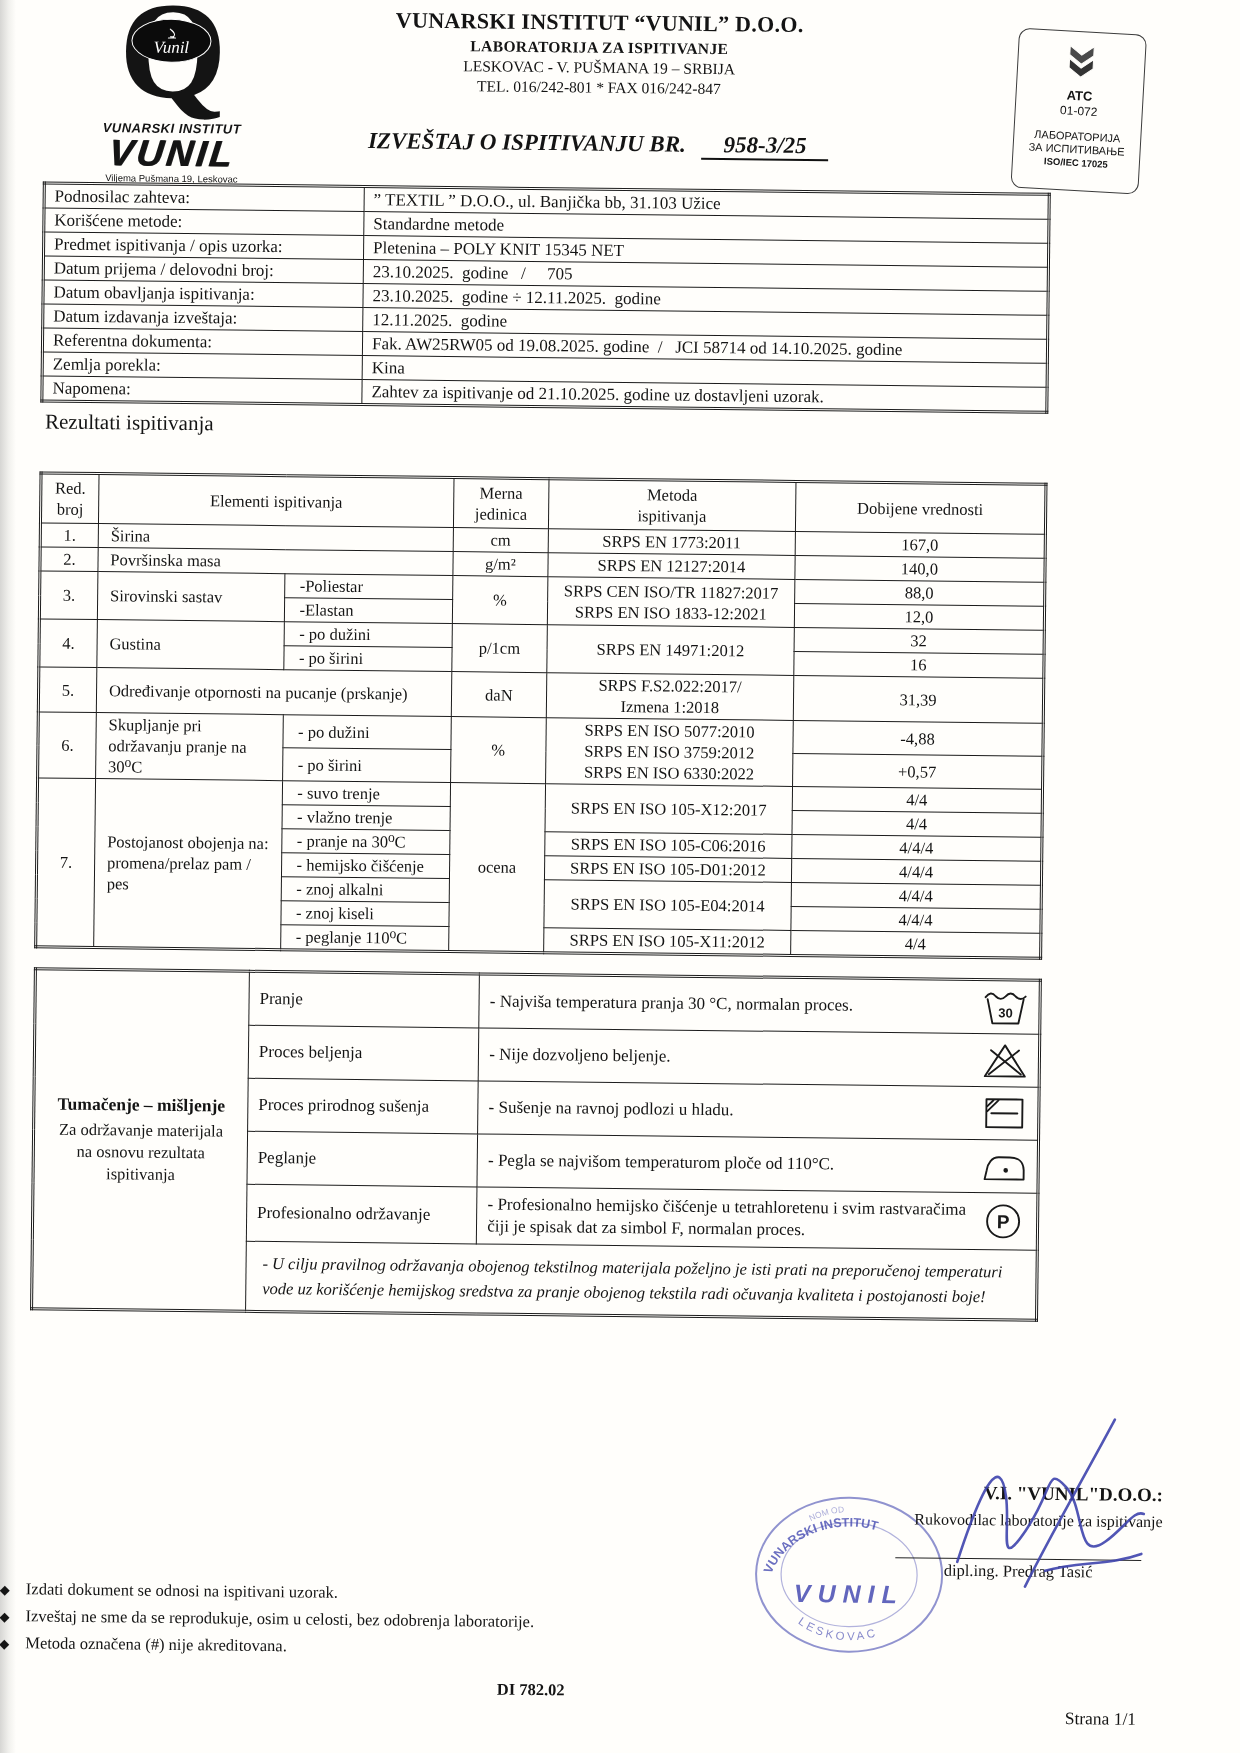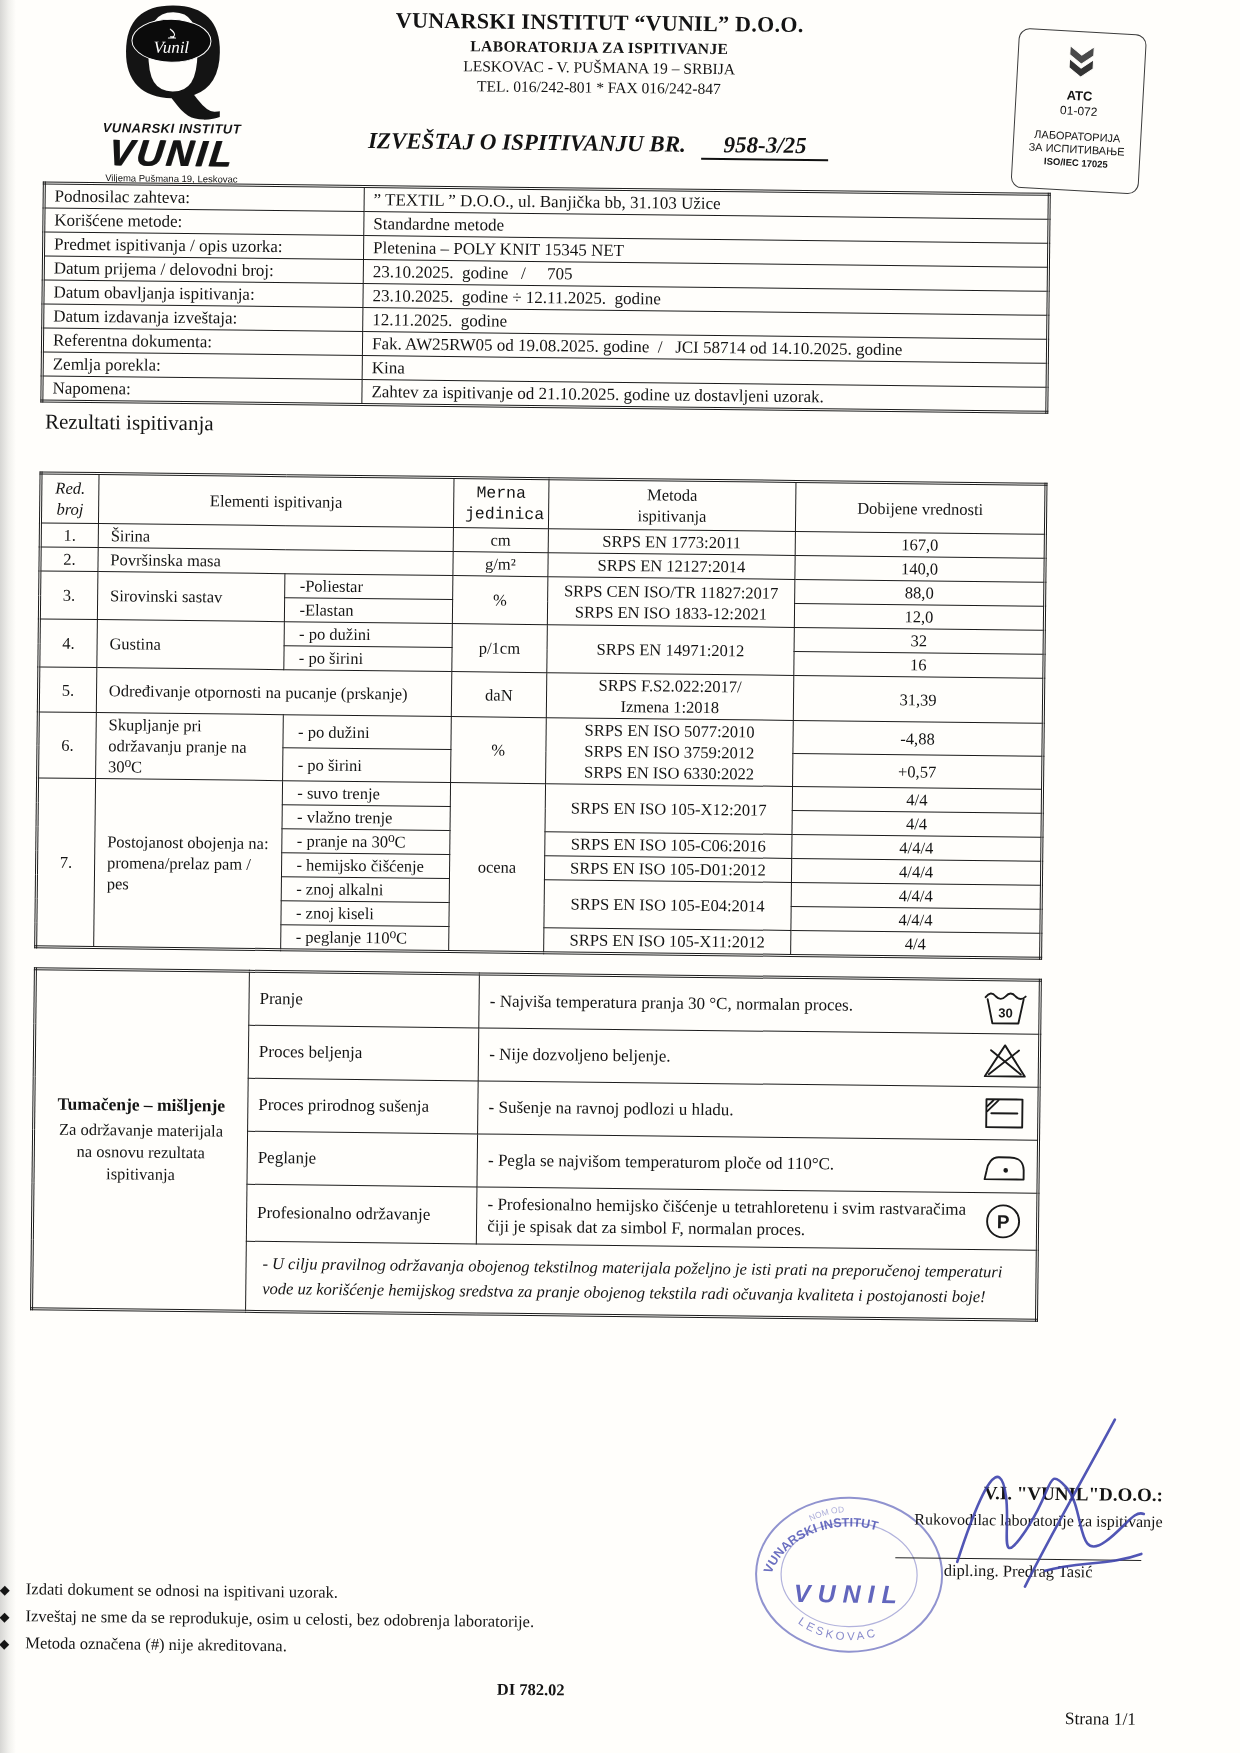--- a/index.html
+++ b/index.html
@@ -53,22 +53,22 @@
   .info-table td.lab{width:300px;}
 
   .section-title{position:absolute;left:40px;top:416px;font-size:21px;}
 
   .results{position:absolute;left:35px;top:478px;width:1008px;border:3px double #1c1c1c;font-size:16.5px;}
   .results td{border:1.3px solid #1c1c1c;padding:1px 5px;line-height:21px;}
   .results .c{text-align:center;}
   .results .el{padding-left:12px;}
   .results .sub{padding-left:14px;}
   .results .rhead td{text-align:center;padding:3px 2px;}
-  .w50{display:inline-block;max-width:44px;font-style:italic;}
-  .w70{display:inline-block;max-width:72px;font-family:Liberation Mono, monospace;}
+  .w50{display:inline-block;max-width:44px;}
+  .w70{display:inline-block;max-width:72px;}
   .w110{display:inline-block;max-width:112px;}
   .mline{display:block;text-align:center;}
 
   .care{position:absolute;left:35px;top:974px;width:1008px;border:3px double #1c1c1c;font-size:17px;}
   .care td{border:1.3px solid #1c1c1c;padding:6px 10px;}
   .care-left{width:200px;text-align:center;vertical-align:middle;}
   .care-left .t{font-weight:bold;font-size:17.5px;margin-bottom:4px;}
   .care-left .s{font-size:16.5px;line-height:22px;padding:0 6px;}
   .cname{width:218px;vertical-align:middle;}
   .cdesc .dwrap{display:flex;align-items:center;gap:8px;}

